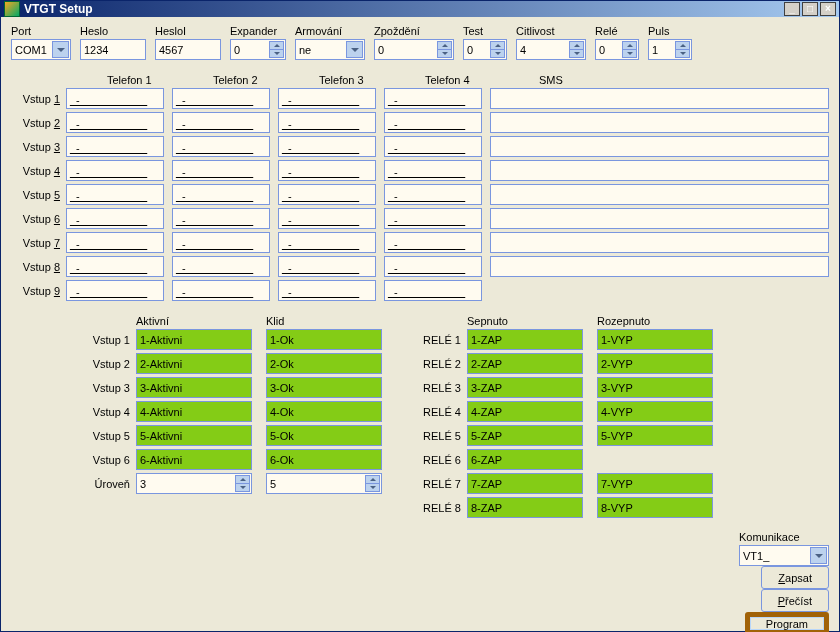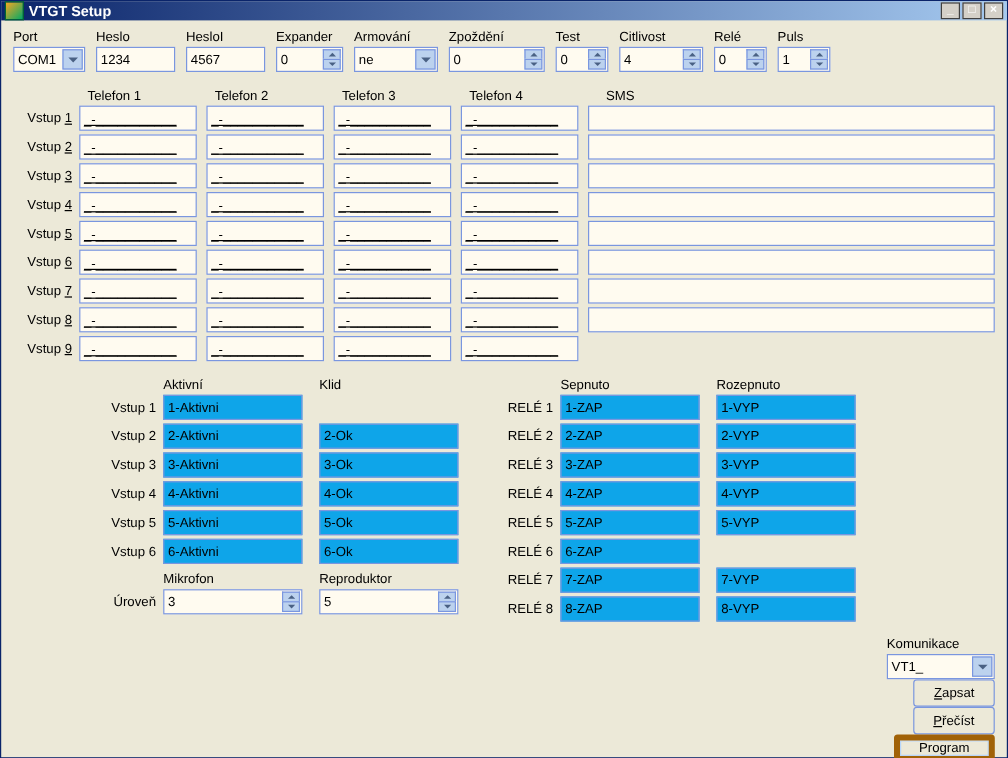--- a/index.html
+++ b/index.html
@@ -127,21 +127,21 @@
     border-right: 3px solid transparent;
     border-top: 3px solid #4a6184;
   }
 
   
   .phonegrid {
     margin-left: 0;
   }
   .phoneheaders {
     display: flex;
-    margin-left: 62px;
+    margin-left: 96px;
     gap: 8px;
     margin-bottom: 2px;
   }
   .phoneheaders .ph { width: 98px; }
   .phoneheaders .sms { margin-left: 8px; }
   .vrow {
     display: flex;
     align-items: center;
     margin-bottom: 3px;
   }
@@ -182,21 +182,21 @@
   .midhdr {
     display: flex;
     margin-bottom: 2px;
   }
   .mr { display: flex; align-items: center; margin-bottom: 3px; }
   .mr .mlbl { width: 45px; text-align: right; padding-right: 6px; }
   .mtxt {
     width: 116px;
     height: 21px;
     border: 1px solid #7a96df;
-    background: #0ea5e9;
+    background: #84cc16;
     padding: 0 3px;
     display: flex;
     align-items: center;
   }
 
   .bottombar {
     display: flex;
     align-items: flex-end;
     margin-top: 10px;
     flex-direction: column;
@@ -575,20 +575,21 @@
           <div style="width:45px"></div>
           <div style="width:116px">Aktivní</div>
           <div style="width:14px"></div>
           <div style="width:116px">Klid</div>
         </div>
         <div id="mid-left">
             <div class="mr">
     <div class="mlbl">Vstup 1</div>
     <div class="mtxt">1-Aktivni</div>
     <div style="width:14px"></div>
+    <div class="mtxt">1-Ok</div>
             </div>
             <div class="mr">
     <div class="mlbl">Vstup 2</div>
     <div class="mtxt">2-Aktivni</div>
     <div style="width:14px"></div>
     <div class="mtxt">2-Ok</div>
             </div>
             <div class="mr">
     <div class="mlbl">Vstup 3</div>
     <div class="mtxt">3-Aktivni</div>
@@ -607,26 +608,20 @@
     <div style="width:14px"></div>
     <div class="mtxt">5-Ok</div>
             </div>
             <div class="mr">
     <div class="mlbl">Vstup 6</div>
     <div class="mtxt">6-Aktivni</div>
     <div style="width:14px"></div>
     <div class="mtxt">6-Ok</div>
             </div>
           </div>
-        <div class="midhdr" style="margin-top:4px">
-          <div style="width:45px"></div>
-          <div style="width:116px">Mikrofon</div>
-          <div style="width:14px"></div>
-          <div style="width:116px">Reproduktor</div>
-        </div>
         <div class="mr">
           <div class="mlbl">Úroveň</div>
           <div class="spin" style="width:116px">
               <span>3</span>
               <div class="spinbtns">
                 <div class="sbtn sup"></div>
                 <div class="sbtn sdn"></div>
               </div>
             </div>
           <div style="width:14px"></div>

